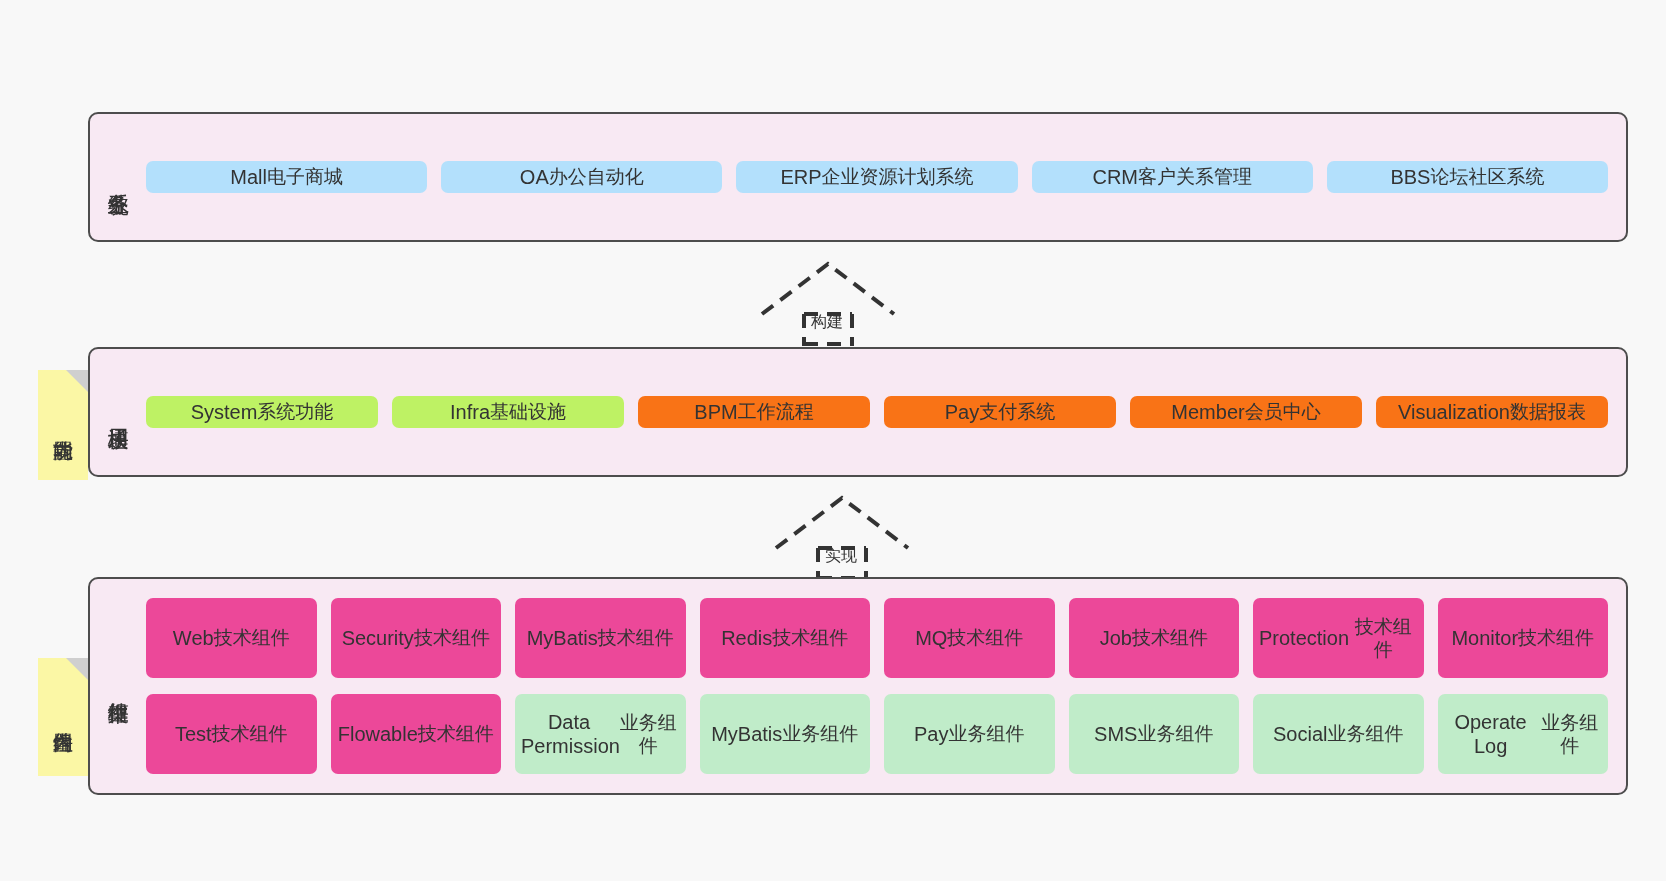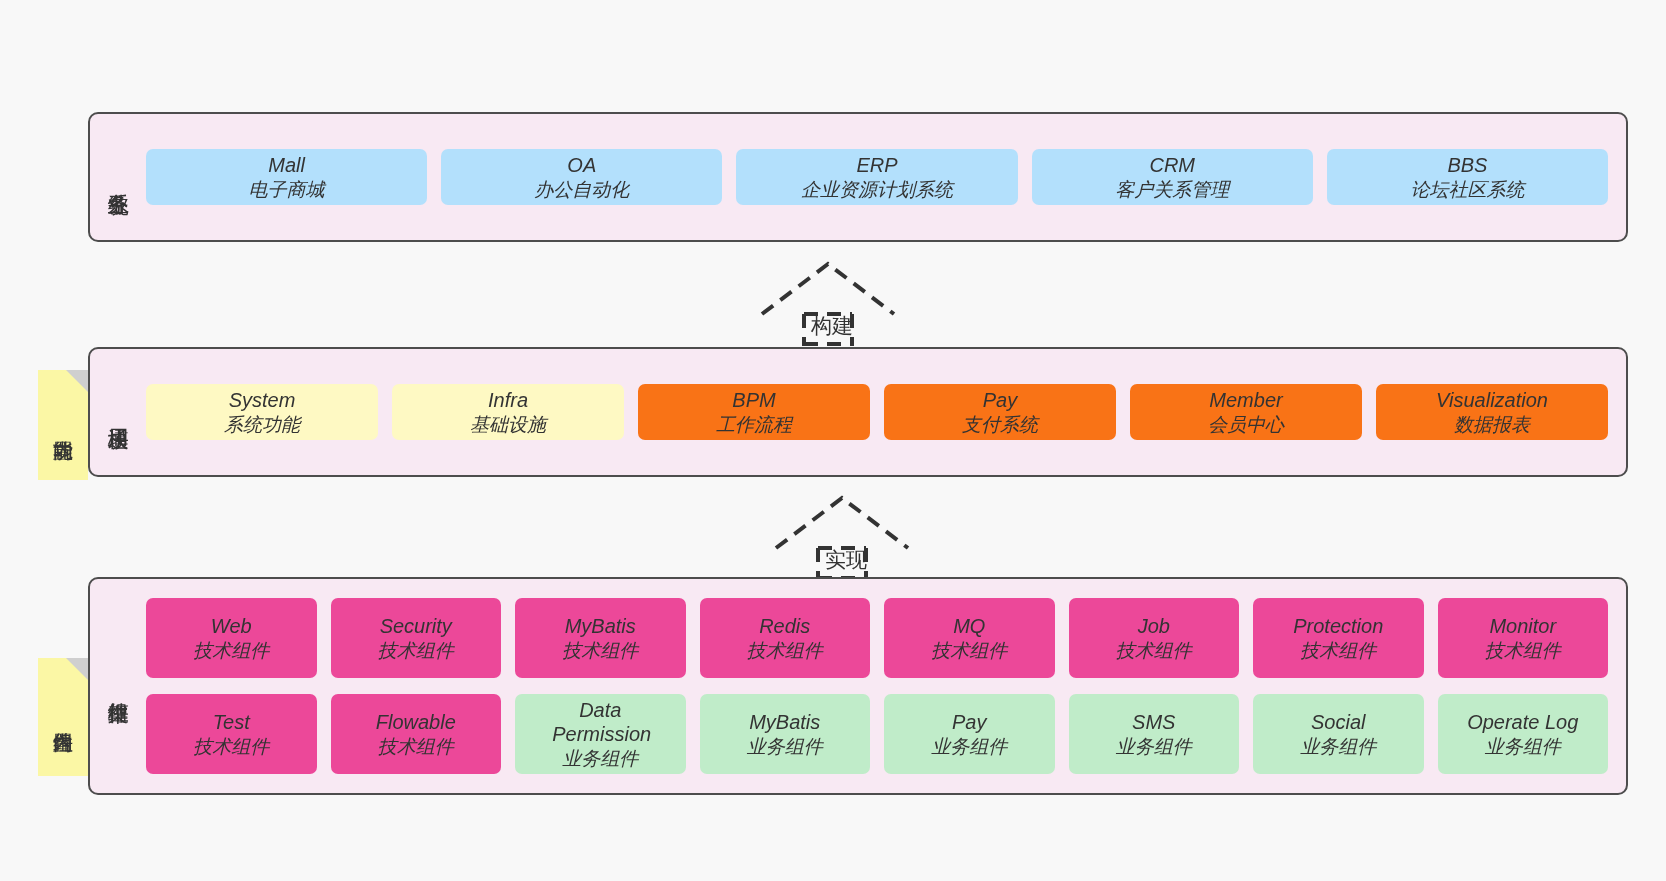--- a/index.html
+++ b/index.html
@@ -66,40 +66,39 @@
     display: flex;
     gap: 14px;
     align-items: stretch;
   }
 
   
   .card {
     flex: 1 1 0;
     border-radius: 7px;
     display: flex;
-    flex-direction: column;
+    flex-direction: row;
     align-items: center;
     justify-content: center;
     text-align: center;
     box-sizing: border-box;
     padding: 4px 6px;
     line-height: 1.22;
-    font-style: italic;
   }
   .card .title {
     font-size: 20px;
     color: #333333;
   }
   .card .sub {
     font-size: 19px;
     color: #333333;
   }
 
   .c-blue       { background: #b3e0fc; }
-  .c-red        { background: #fef9c3; }
+  .c-red        { background: #bef264; }
   .c-pink       { background: #f97316; }
   .c-green      { background: #ec4899; }
   .c-greenlight { background: #c0ecc9; }
 
   
   .note {
     position: absolute;
     background: #fbf7a5;
     box-sizing: border-box;
     display: flex;
@@ -124,21 +123,21 @@
     border-top: 22px solid #cfcfcf;
   }
 
   
   .arrow {
     position: absolute;
   }
   .arrow svg { display: block; }
   .arrow .arrow-label {
     position: absolute;
-    font-size: 21px;
+    font-size: 16px;
     color: #333333;
     white-space: nowrap;
   }
 </style>
 </head>
 <body>
 
 <div id="canvas">
 
   <div class="layer" id="layer-business" style="left:88px; top:112px; width:1540px; height:130px;">

